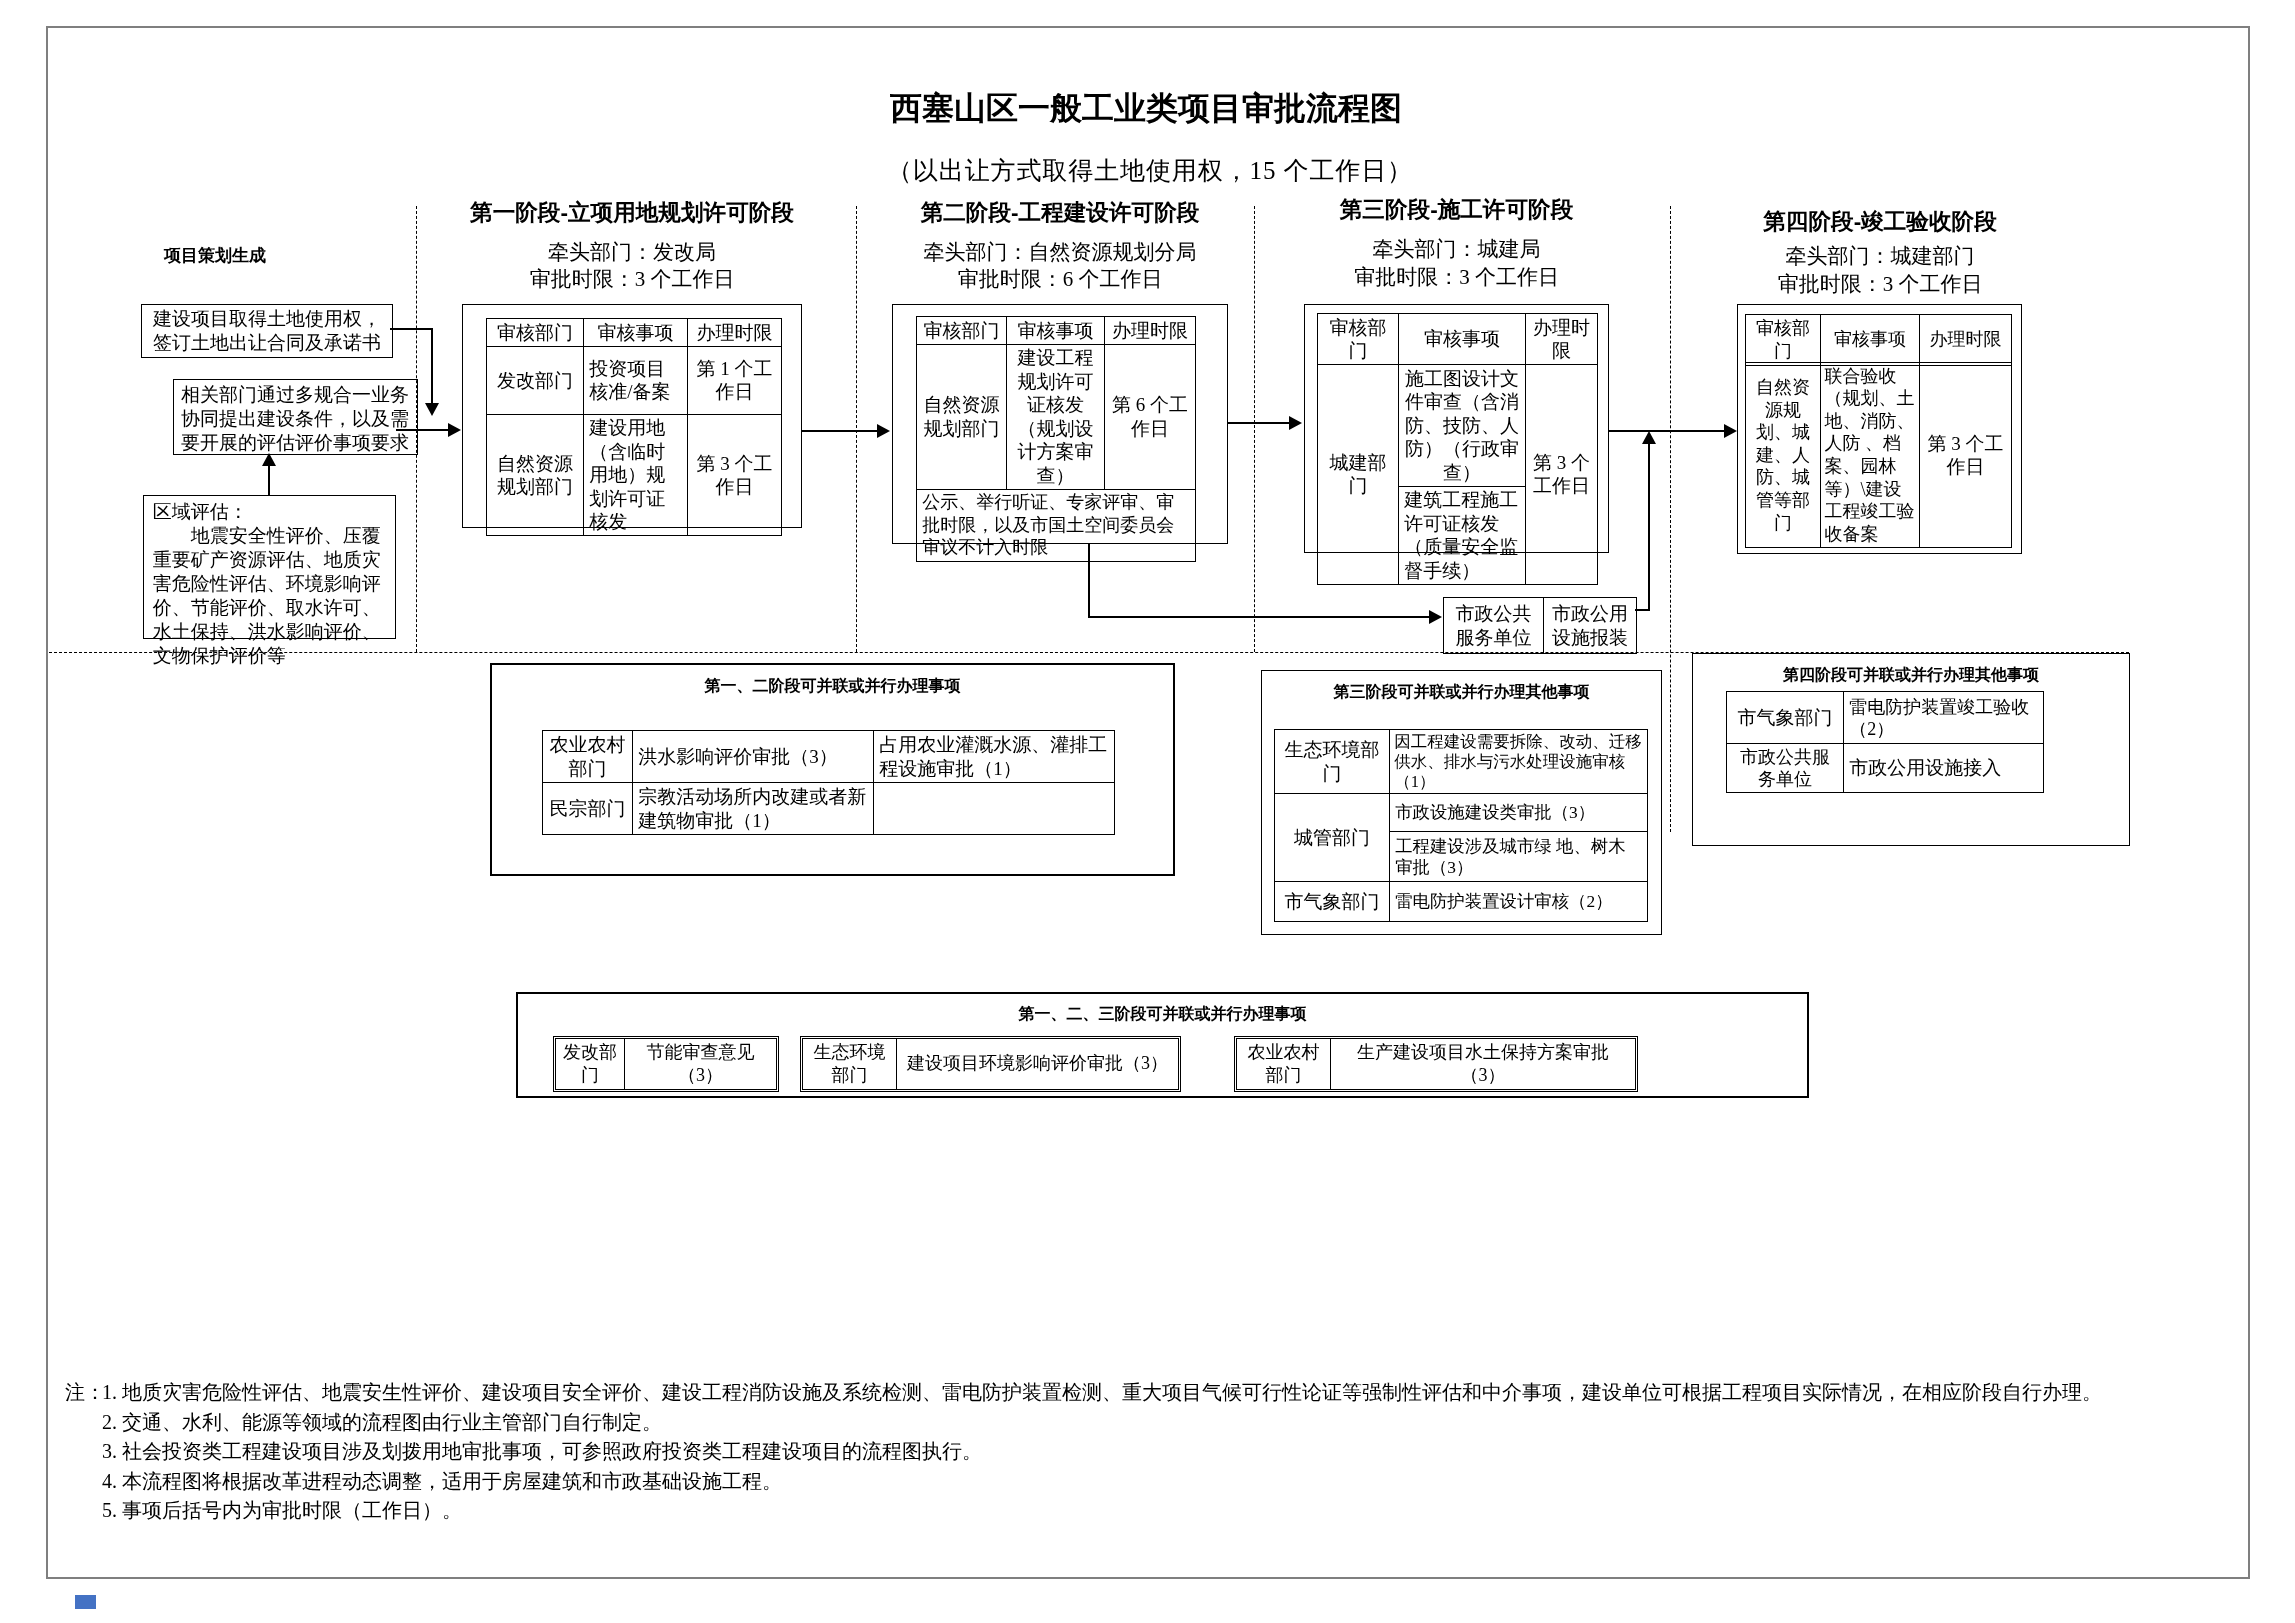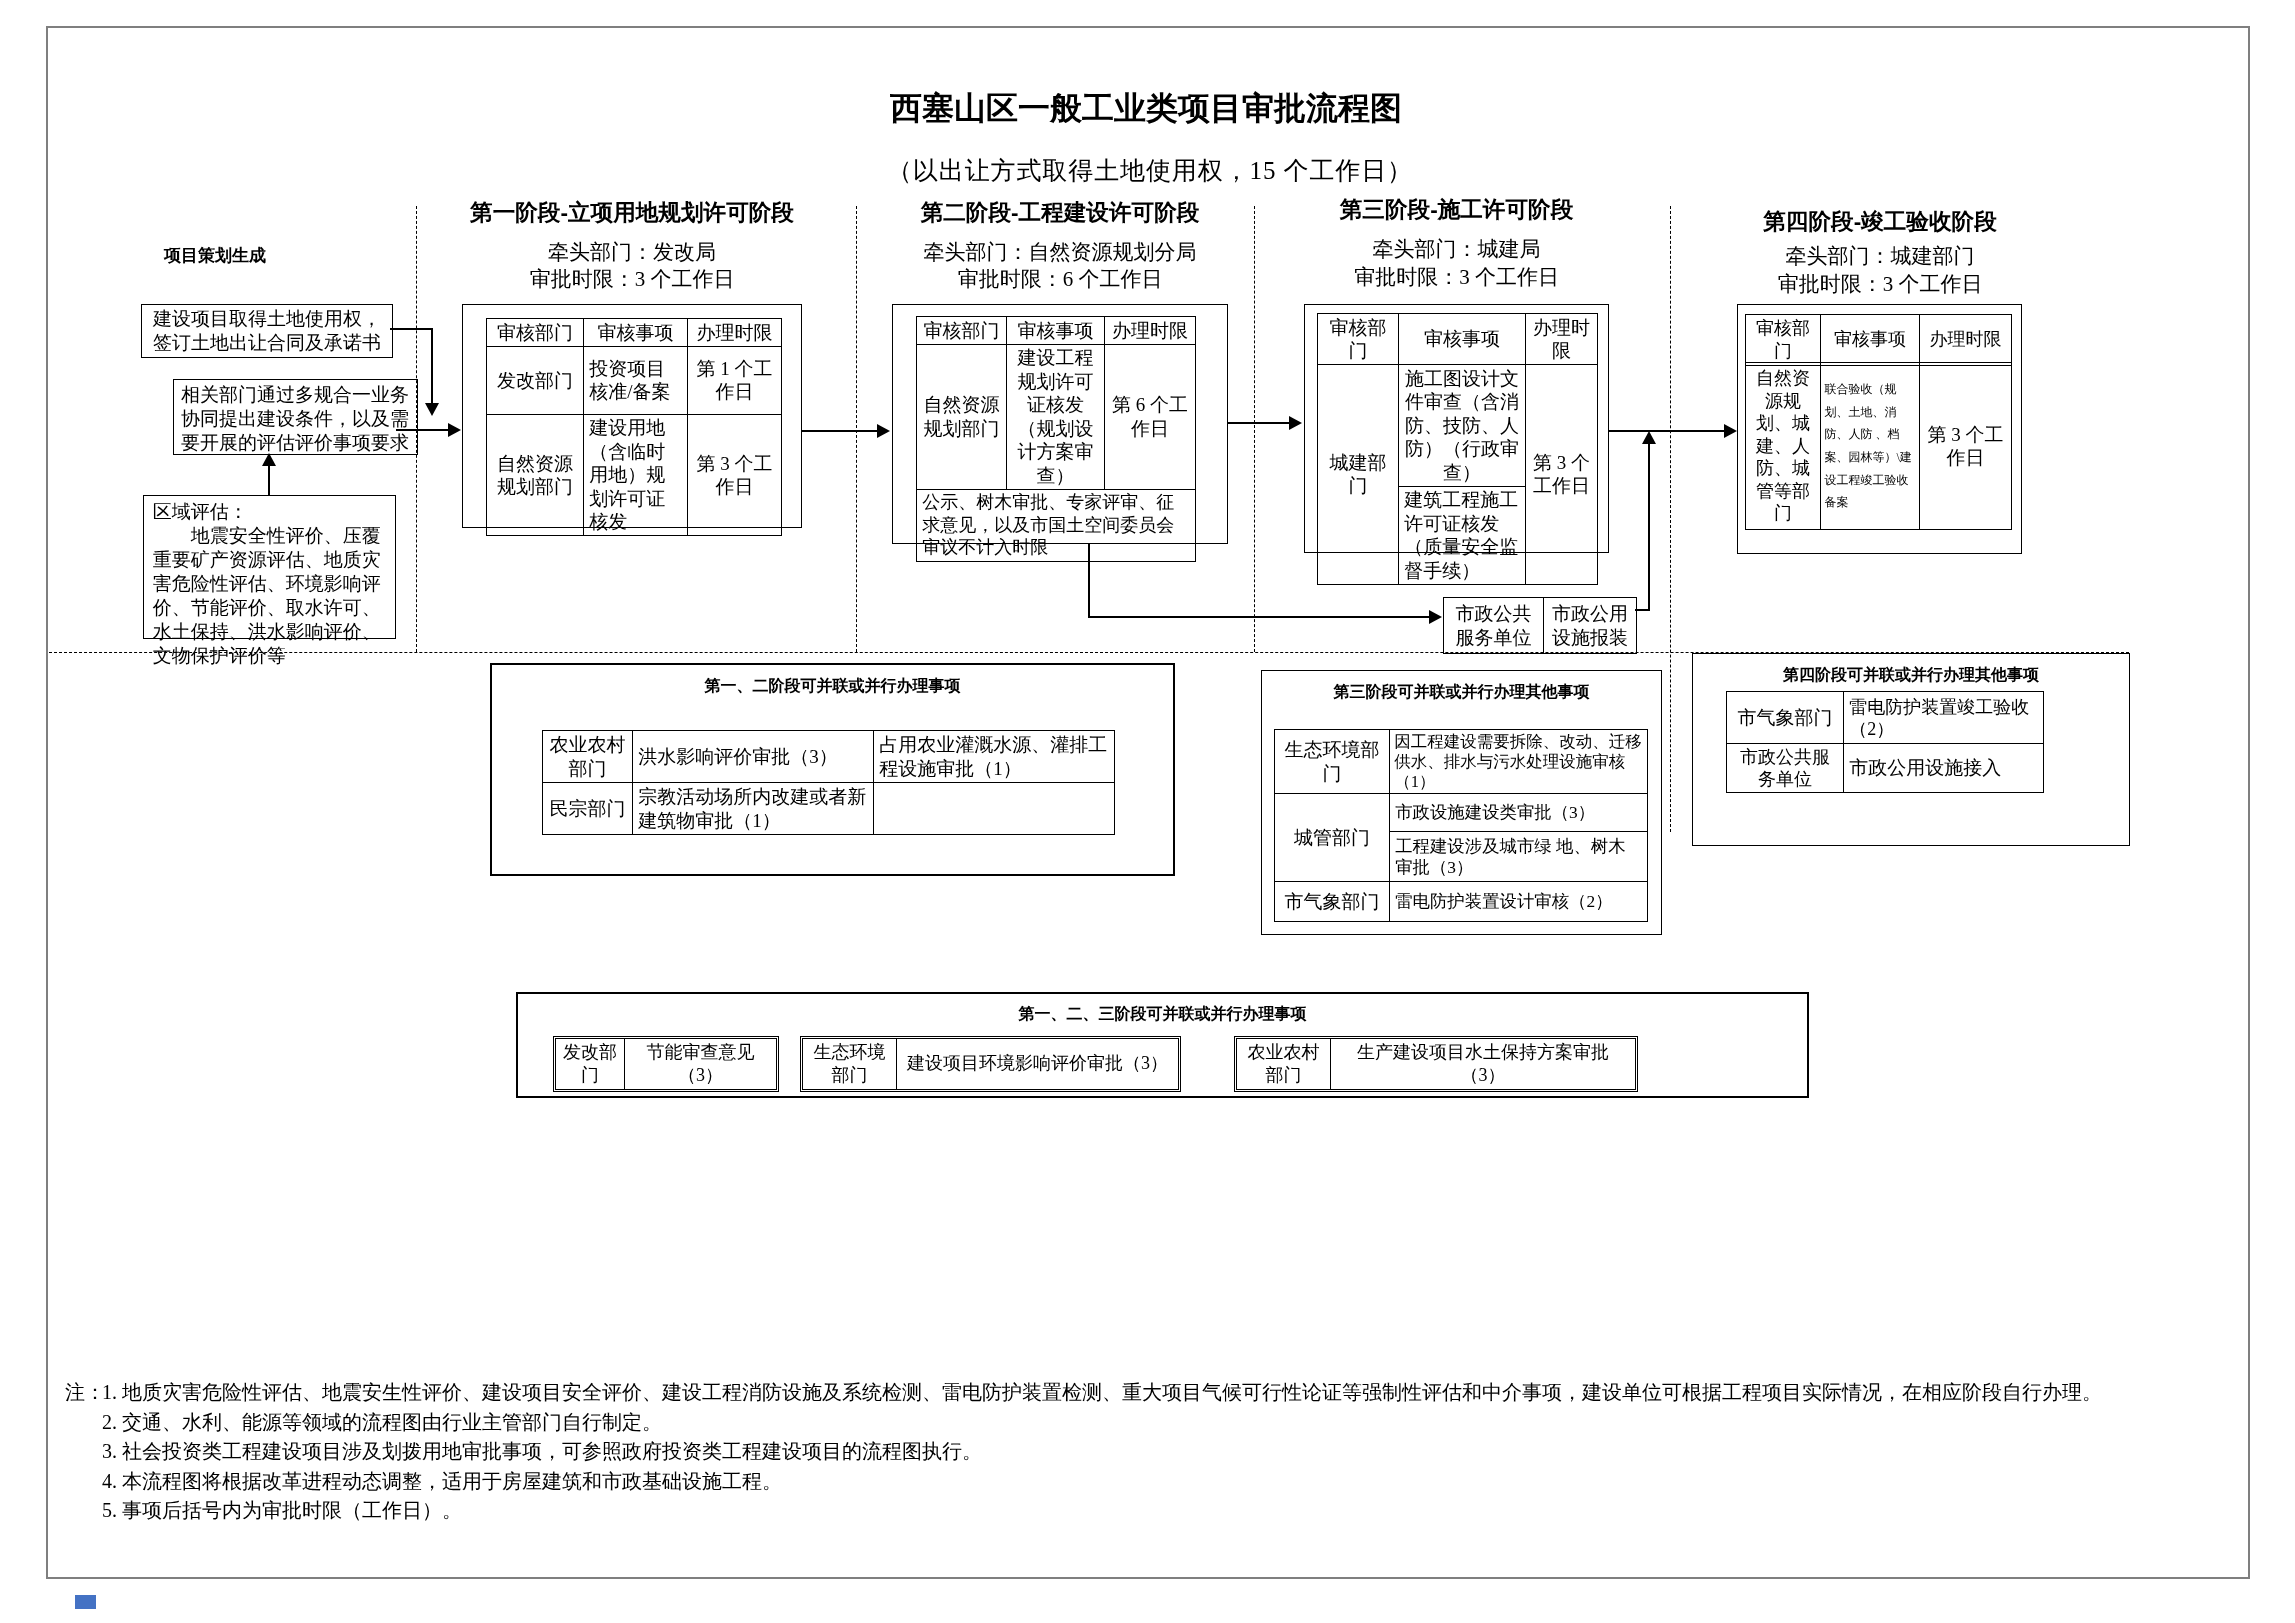--- a/index.html
+++ b/index.html
@@ -124,21 +124,21 @@
     <td class="c">审核部门</td>
     <td class="c">审核事项</td>
     <td class="c">办理时限</td>
   </tr>
   <tr style="height:88px;">
     <td class="c">自然资源规划部门</td>
     <td class="c">建设工程规划许可证核发（规划设计方案审查）</td>
     <td class="c">第 6 个工作日</td>
   </tr>
   <tr style="height:49px;">
-    <td colspan="3" class="small" style="font-size:18px;line-height:22.6px;">公示、树木审批、专家评审、征求意见，以及市国土空间委员会审议不计入时限</td>
+    <td colspan="3" class="small" style="font-size:18px;line-height:22.6px;">公示、举行听证、专家评审、审批时限，以及市国土空间委员会审议不计入时限</td>
   </tr>
 </tbody>
   </table>
 
 <div class="sttl" style="left:1304px;top:194px;width:305px;">第三阶段-施工许可阶段</div>
 <div class="lead" style="left:1304px;top:235px;width:305px;">牵头部门：城建局</div>
 <div class="lead" style="left:1304px;top:263px;width:305px;">审批时限：3 个工作日</div>
 <div class="abs bx" style="left:1304px;top:304px;width:305px;height:249px;"></div>
 <table class="t" style="left:1317px;top:313px;width:279px;">
   <colgroup>
@@ -183,21 +183,21 @@
   </table>
 <table class="t" style="left:1745px;top:362px;width:265px;">
   <colgroup>
       <col style="width:75px">
       <col style="width:99px">
       <col style="width:92px">
     </colgroup>
   <tbody>
       <tr style="height:167px;">
     <td class="c" style="font-size:18px;line-height:22.6px;">自然资源规划、城建、人防、城管等部门</td>
-    <td style="font-size:12px;line-height:22.6px;padding:1.7px 3.5px;">联合验收（规划、土地、消防、人防 、档案、园林等）\建设工程竣工验收备案</td>
+    <td style="font-size:18px;line-height:22.6px;padding:1.7px 3.5px;">联合验收（规划、土地、消防、人防 、档案、园林等）\建设工程竣工验收备案</td>
     <td class="c">第 3 个工作日</td>
   </tr>
 </tbody>
   </table>
 
 <table class="t" style="left:1443px;top:597px;width:193px;">
   <colgroup>
       <col style="width:100px">
       <col style="width:93px">
     </colgroup>

